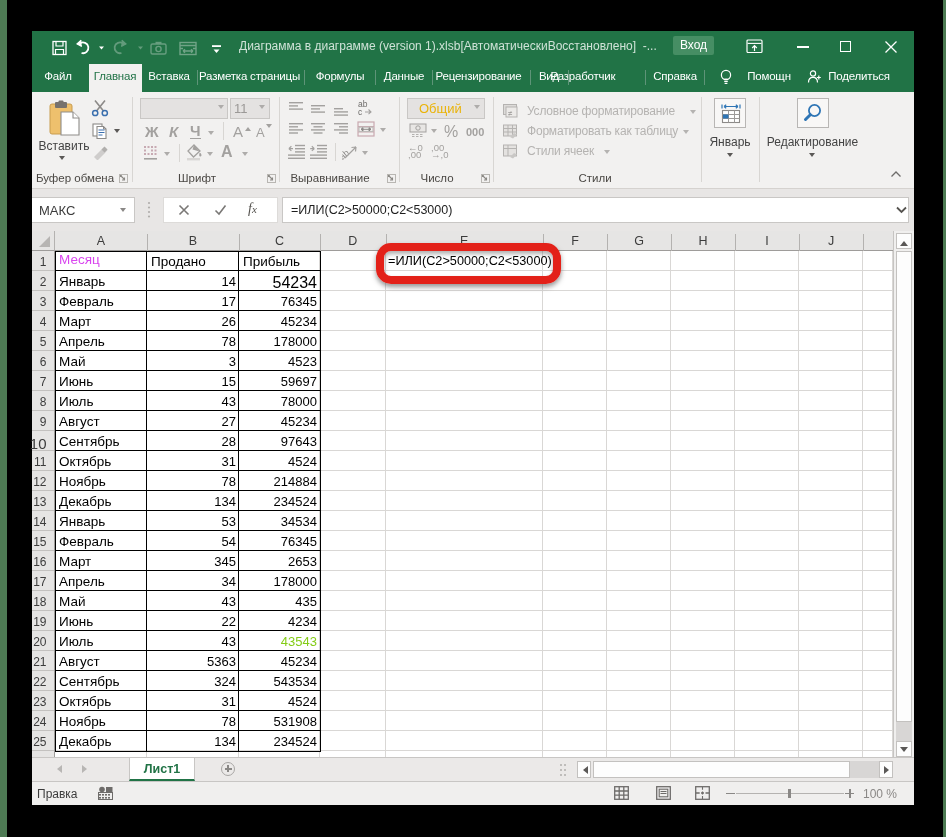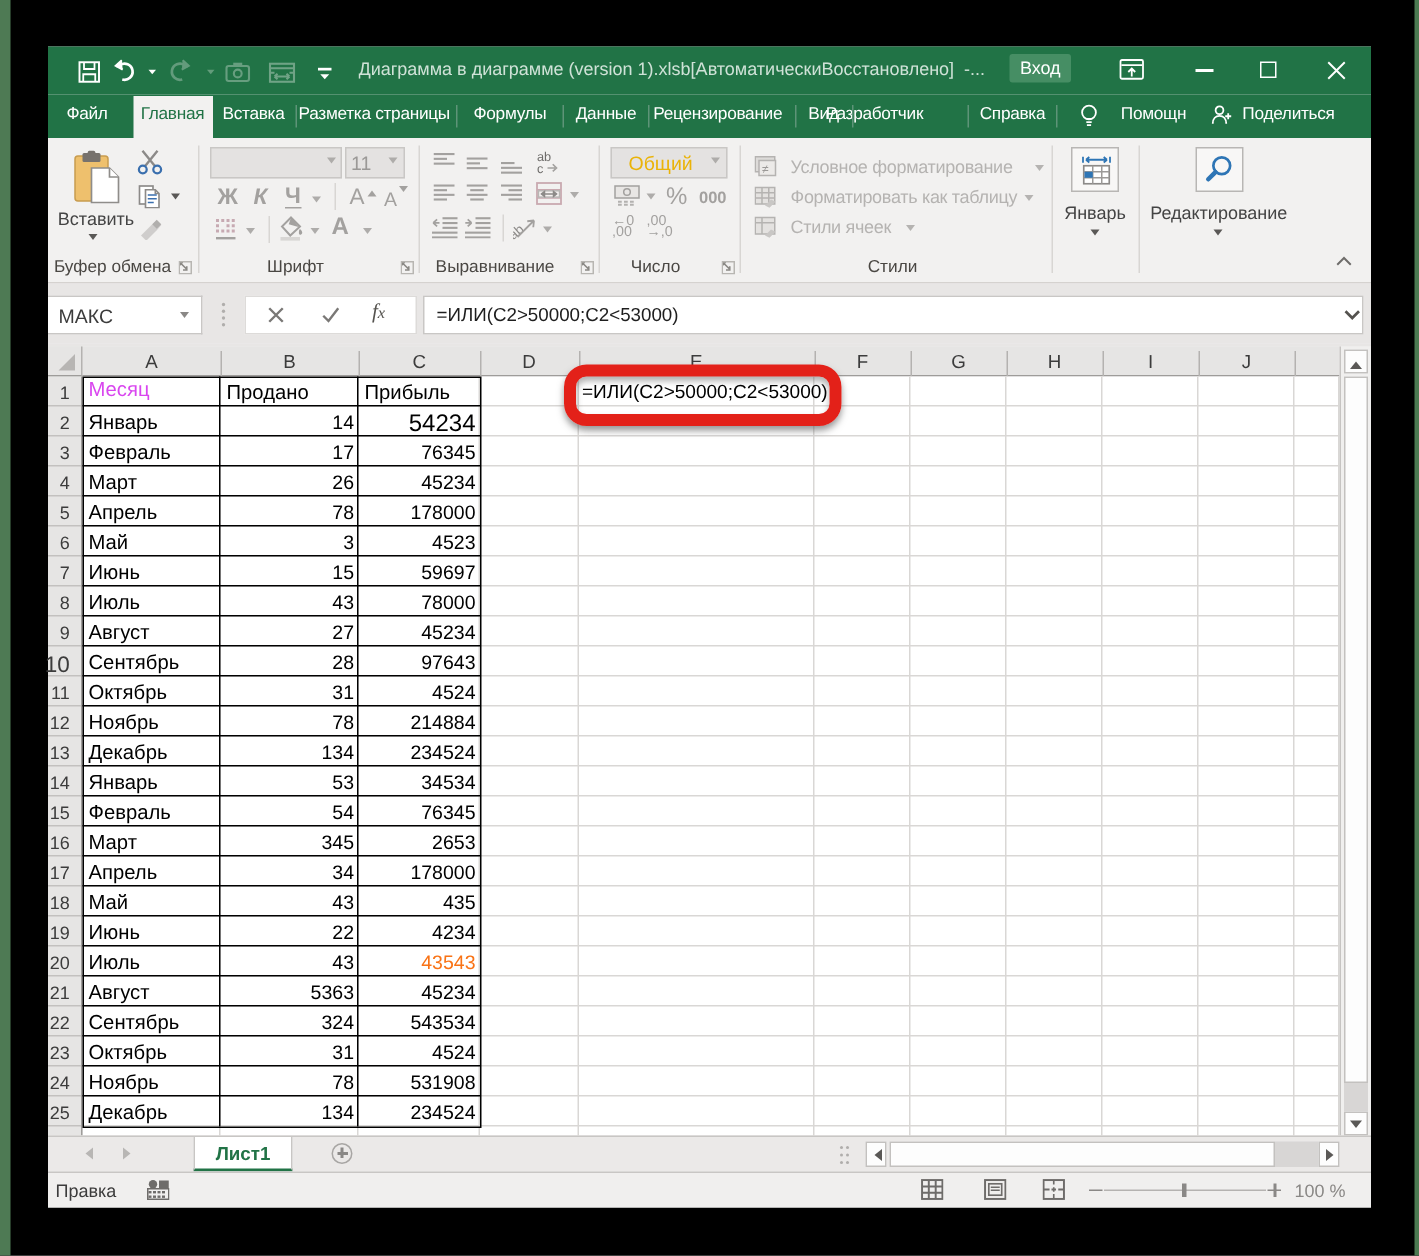--- a/index.html
+++ b/index.html
@@ -523,21 +523,21 @@
 <div class="ab tx" style="left:236px;top:574px;transform:translateX(-100%);color:#000;font-size:13px">34</div>
 <div class="ab tx" style="left:317px;top:574px;transform:translateX(-100%);color:#000;font-size:13px">178000</div>
 <div class="ab tx" style="left:59px;top:593.5px;color:#000;font-size:13.5px">Май</div>
 <div class="ab tx" style="left:236px;top:594px;transform:translateX(-100%);color:#000;font-size:13px">43</div>
 <div class="ab tx" style="left:317px;top:594px;transform:translateX(-100%);color:#000;font-size:13px">435</div>
 <div class="ab tx" style="left:59px;top:613.5px;color:#000;font-size:13.5px">Июнь</div>
 <div class="ab tx" style="left:236px;top:614px;transform:translateX(-100%);color:#000;font-size:13px">22</div>
 <div class="ab tx" style="left:317px;top:614px;transform:translateX(-100%);color:#000;font-size:13px">4234</div>
 <div class="ab tx" style="left:59px;top:633.5px;color:#000;font-size:13.5px">Июль</div>
 <div class="ab tx" style="left:236px;top:634px;transform:translateX(-100%);color:#000;font-size:13px">43</div>
-<div class="ab tx" style="left:317px;top:634px;transform:translateX(-100%);color:#f97316;font-size:13px">43543</div>
+<div class="ab tx" style="left:317px;top:634px;transform:translateX(-100%);color:#84cc16;font-size:13px">43543</div>
 <div class="ab tx" style="left:59px;top:653.5px;color:#000;font-size:13.5px">Август</div>
 <div class="ab tx" style="left:236px;top:654px;transform:translateX(-100%);color:#000;font-size:13px">5363</div>
 <div class="ab tx" style="left:317px;top:654px;transform:translateX(-100%);color:#000;font-size:13px">45234</div>
 <div class="ab tx" style="left:59px;top:673.5px;color:#000;font-size:13.5px">Сентябрь</div>
 <div class="ab tx" style="left:236px;top:674px;transform:translateX(-100%);color:#000;font-size:13px">324</div>
 <div class="ab tx" style="left:317px;top:674px;transform:translateX(-100%);color:#000;font-size:13px">543534</div>
 <div class="ab tx" style="left:59px;top:693.5px;color:#000;font-size:13.5px">Октябрь</div>
 <div class="ab tx" style="left:236px;top:694px;transform:translateX(-100%);color:#000;font-size:13px">31</div>
 <div class="ab tx" style="left:317px;top:694px;transform:translateX(-100%);color:#000;font-size:13px">4524</div>
 <div class="ab tx" style="left:59px;top:713.5px;color:#000;font-size:13.5px">Ноябрь</div>

